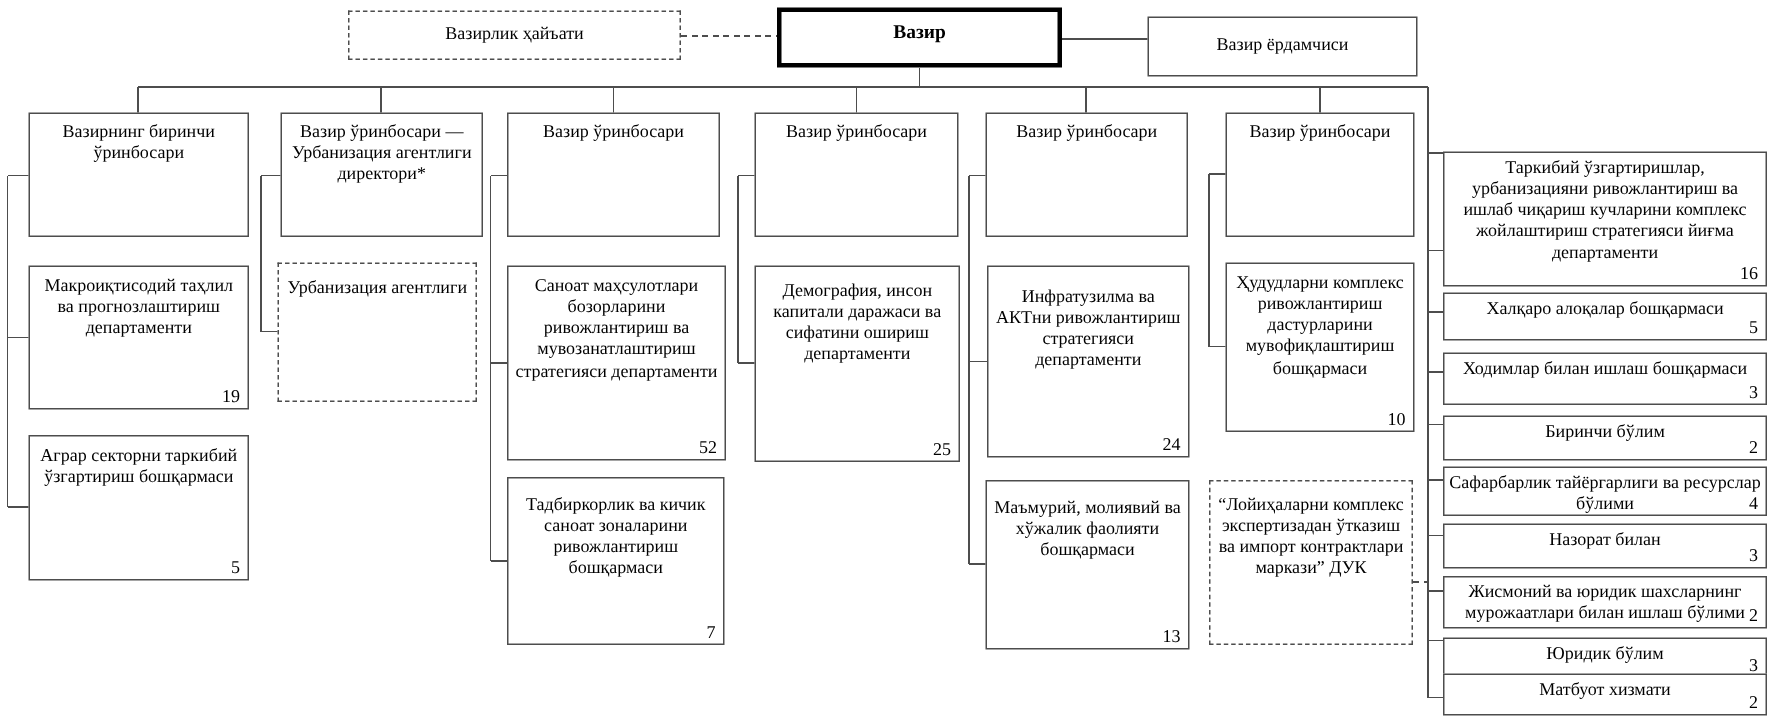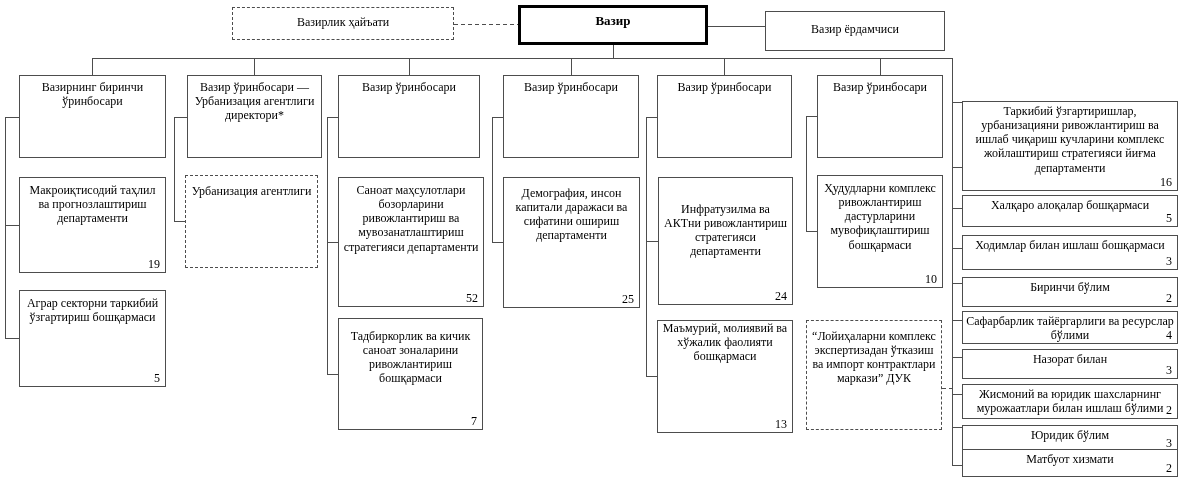--- a/index.html
+++ b/index.html
@@ -135,25 +135,25 @@
   <div class="b" style="left:338px;top:318px;width:145px;height:112px;padding-top:10px">
     <span>Тадбиркорлик ва кичик саноат зоналарини ривожлантириш бошқармаси</span>
     <span class="num">7</span>
   </div>
 
   <div class="b" style="left:503px;top:177px;width:137px;height:131px;padding-top:8px">
     <span>Демография, инсон капитали даражаси ва сифатини ошириш департаменти</span>
     <span class="num">25</span>
   </div>
 
-  <div class="b" style="left:658px;top:177px;width:135px;height:128px;padding-top:24px">
+  <div class="b" style="left:658px;top:177px;width:135px;height:128px;padding-top:12px">
     <span>Инфратузилма ва АКТни ривожлантириш стратегияси департаменти</span>
     <span class="num">24</span>
   </div>
-  <div class="b" style="left:657px;top:320px;width:136px;height:113px;padding-top:0">
+  <div class="b" style="left:657px;top:320px;width:136px;height:113px;padding-top:10px">
     <span>Маъмурий, молиявий ва хўжалик фаолияти бошқармаси</span>
     <span class="num">13</span>
   </div>
 
   <div class="b" style="left:817px;top:175px;width:126px;height:113px">
     <span>Ҳудудларни комплекс ривожлантириш дастурларини мувофиқлаштириш бошқармаси</span>
     <span class="num">10</span>
   </div>
   <div class="b dashed" style="left:806px;top:320px;width:136px;height:110px;padding-top:8px">
     <span>“Лойиҳаларни комплекс экспертизадан ўтказиш ва импорт контрактлари маркази” ДУК</span>

